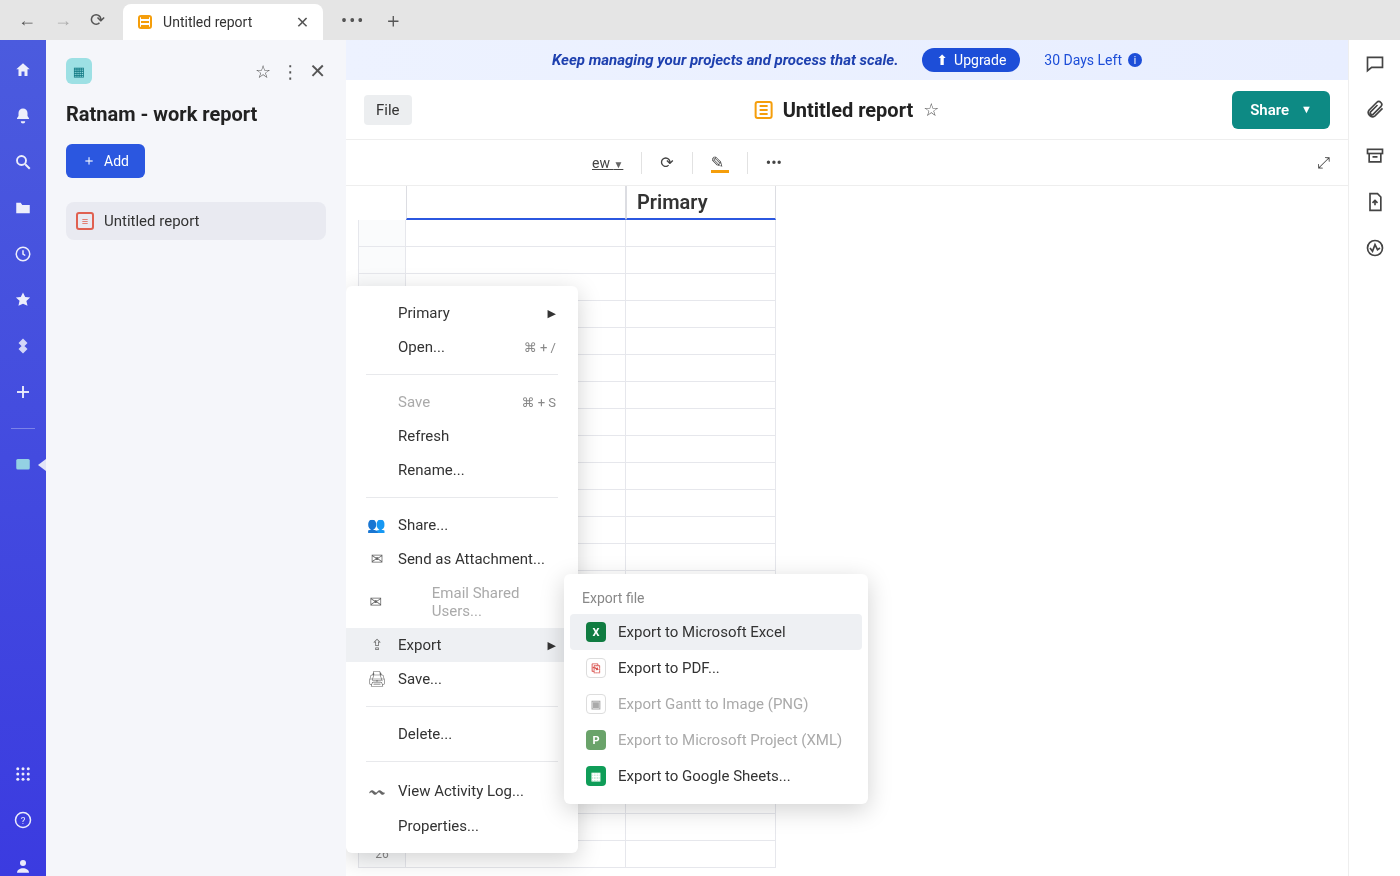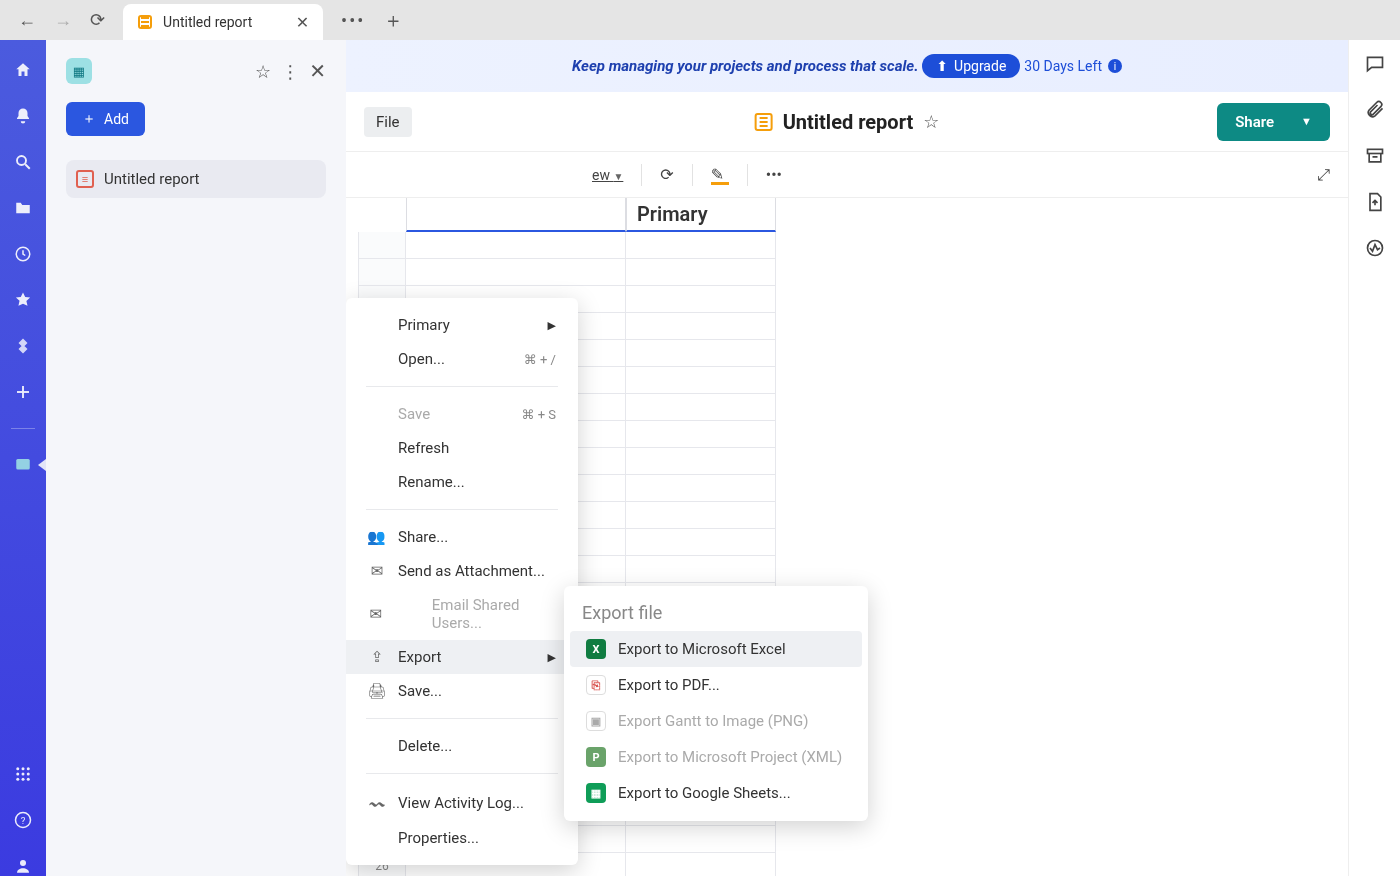--- a/index.html
+++ b/index.html
@@ -38,35 +38,35 @@
 .add-btn { margin-top: 18px; background: #2b57e0; color: #fff; border: none; border-radius: 6px; padding: 8px 16px; font-size: 14px; display: inline-flex; align-items: center; gap: 8px; cursor: pointer; width: fit-content; }
 .side-item-list { margin-top: 24px; }
 .side-item { display: flex; align-items: center; gap: 10px; padding: 10px 10px; border-radius: 8px; background: #e9eaf1; cursor: pointer; }
 .side-item .ic { width: 18px; height: 18px; border: 2px solid #e06050; border-radius: 3px; display: inline-flex; align-items: center; justify-content: center; color: #e06050; font-size: 11px; }
 .side-item span.lbl { color: #333; font-size: 15px; }
 
 
 .content { flex: 1; display: flex; flex-direction: column; background: #fff; position: relative; }
 
 
-.banner { height: 52px; background: linear-gradient(90deg, #edf2ff, #e8eeff); display: flex; align-items: center; justify-content: center; gap: 4px; font-size: 15px; }
+.banner { height: 40px; background: linear-gradient(90deg, #edf2ff, #e8eeff); display: flex; align-items: center; justify-content: center; gap: 24px; font-size: 15px; }
 .banner .msg { color: #1e40af; font-weight: 700; font-style: italic; }
 .upgrade { background: #1d4ed8; color: #fff; border: none; border-radius: 16px; padding: 4px 14px; font-size: 14px; display: inline-flex; align-items: center; gap: 6px; cursor: pointer; }
 .days { color: #1d4ed8; font-size: 14px; display: inline-flex; align-items: center; gap: 6px; }
 .info-circle { width: 14px; height: 14px; border-radius: 50%; background: #1d4ed8; color: #fff; font-size: 10px; display: inline-flex; align-items: center; justify-content: center; }
 
 
 .doc-header { height: 60px; display: flex; align-items: center; padding: 0 18px; gap: 14px; border-bottom: 1px solid #eee; position: relative; }
 .file-chip { background: #eceef0; border-radius: 4px; padding: 6px 12px; font-size: 15px; color: #333; cursor: pointer; }
 .doc-title-wrap { position: absolute; left: 50%; transform: translateX(-50%); display: flex; align-items: center; gap: 10px; }
 .doc-icon { width: 18px; height: 18px; border: 2px solid #f59e0b; border-radius: 3px; display: inline-flex; align-items: center; justify-content: center; }
 .doc-icon::after { content: ''; width: 8px; height: 2px; background: #f59e0b; box-shadow: 0 4px 0 #f59e0b, 0 -4px 0 #f59e0b; }
 .doc-title { font-size: 20px; font-weight: 700; color: #222; }
 .star-outline { font-size: 18px; color: #555; cursor: pointer; }
-.share-btn { margin-left: auto; background: #0d8a84; color: #fff; border: none; border-radius: 6px; padding: 10px 18px; font-size: 15px; font-weight: 600; display: inline-flex; align-items: center; gap: 27px; cursor: pointer; }
+.share-btn { margin-left: auto; background: #0d8a84; color: #fff; border: none; border-radius: 6px; padding: 10px 18px; font-size: 15px; font-weight: 600; display: inline-flex; align-items: center; gap: 12px; cursor: pointer; }
 
 
 .toolbar { height: 46px; display: flex; align-items: center; gap: 18px; padding: 0 18px; border-bottom: 1px solid #eee; color: #444; position: relative; }
 .toolbar .tb-text { font-size: 14px; text-decoration: underline; }
 .toolbar .caret { font-size: 10px; color: #666; }
 .toolbar .sep { width: 1px; height: 22px; background: #e2e2e2; }
 .toolbar .tb-icon { font-size: 16px; cursor: pointer; }
 .highlighter { position: relative; display: inline-block; width: 18px; height: 18px; }
 .highlighter::after { content: ''; position: absolute; bottom: -2px; left: 0; width: 18px; height: 3px; background: #f59e0b; }
 .expand-icon { margin-left: auto; font-size: 16px; cursor: pointer; color: #444; }
@@ -96,21 +96,21 @@
 .menu-item.disabled { color: #aaa; cursor: default; gap: 48px; }
 .menu-item .mi-icon { width: 18px; display: inline-flex; justify-content: center; color: #666; }
 .menu-item .kbd { margin-left: auto; font-size: 13px; color: #888; }
 .menu-item .sub-caret { margin-left: auto; font-size: 11px; }
 .menu-item.active { background: #eef0f3; }
 .menu-sep { height: 1px; background: #e8e9ec; margin: 10px 20px; }
 .menu-item.indent { padding-left: 52px; }
 
 
 .submenu { position: absolute; left: 218px; top: 388px; width: 304px; background: #fff; border-radius: 6px; box-shadow: 0 6px 24px rgba(0,0,0,0.18); padding: 10px 0; z-index: 60; }
-.submenu-title { font-size: 18px; color: #888; padding: 6px 18px 8px; }
+.submenu-title { font-size: 14px; color: #888; padding: 6px 18px 8px; }
 .sub-item { display: flex; align-items: center; gap: 12px; padding: 8px 16px; font-size: 15px; color: #333; cursor: pointer; border-radius: 4px; margin: 0 6px; }
 .sub-item.disabled { color: #aaa; }
 .sub-item.active { background: #eef0f3; }
 .badge { width: 20px; height: 20px; border-radius: 4px; color: #fff; font-size: 11px; font-weight: 700; display: inline-flex; align-items: center; justify-content: center; }
 .badge.xl { background: #107c41; }
 .badge.pdf { background: #fff; border: 1px solid #ddd; color: #d9534f; }
 .badge.png { background: #fff; border: 1px solid #ddd; color: #aaa; }
 .badge.pj { background: #6aa36a; }
 .badge.gs { background: #0f9d58; }
 
@@ -216,20 +216,21 @@
       </div>
   </div>
 
   <div class="sidebar">
     <div class="sidebar-head">
       <div class="ws-icon">▦</div>
       <span class="star">☆</span>
       <span class="kebab">⋮</span>
       <span class="close">✕</span>
     </div>
+    <div class="ws-title">Ratnam - work report</div>
     <button class="add-btn">
       <span>＋</span>
       <span>Add</span>
     </button>
     <div class="side-item-list">
       <div class="side-item">
         <span class="ic">≡</span>
         <span class="lbl">Untitled report</span>
       </div>
     </div>

